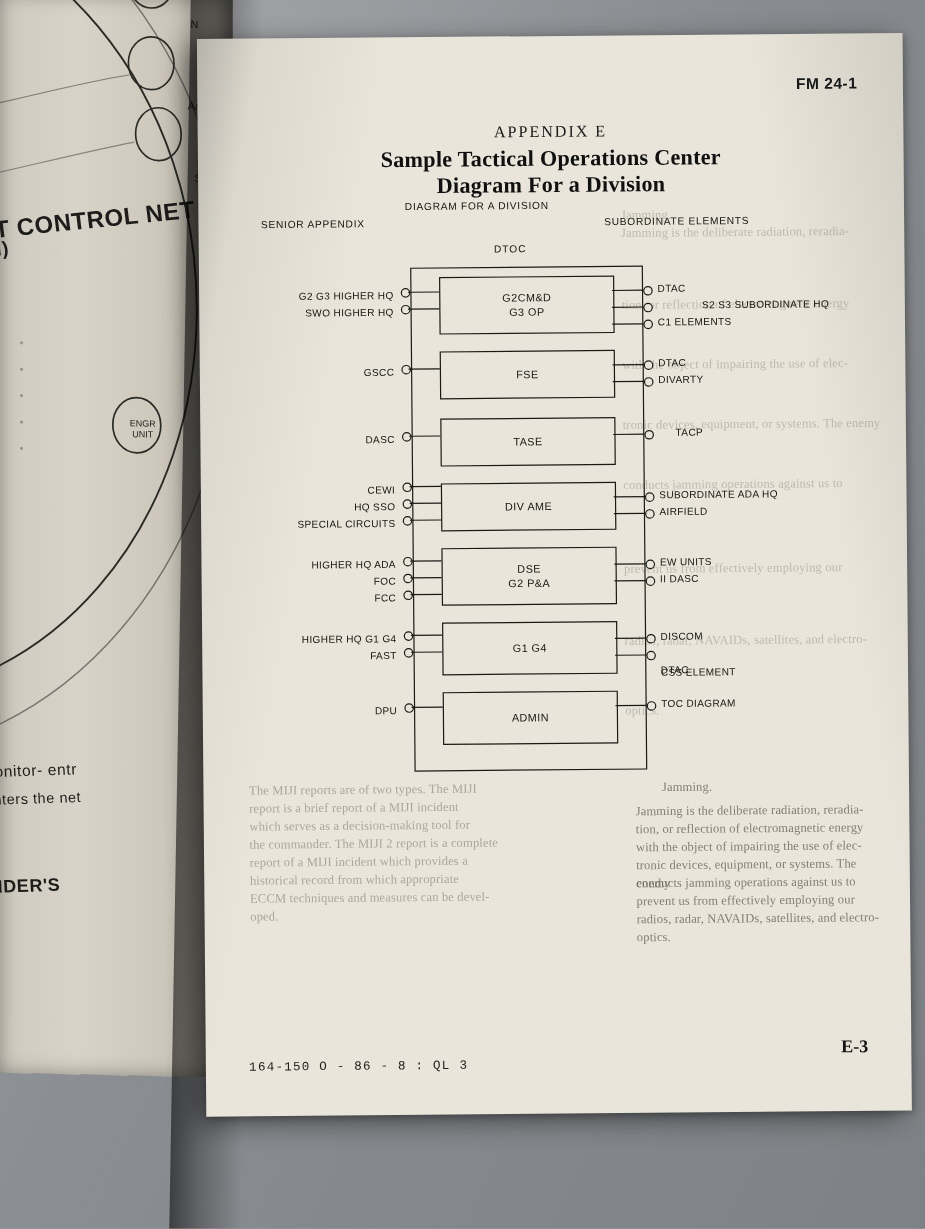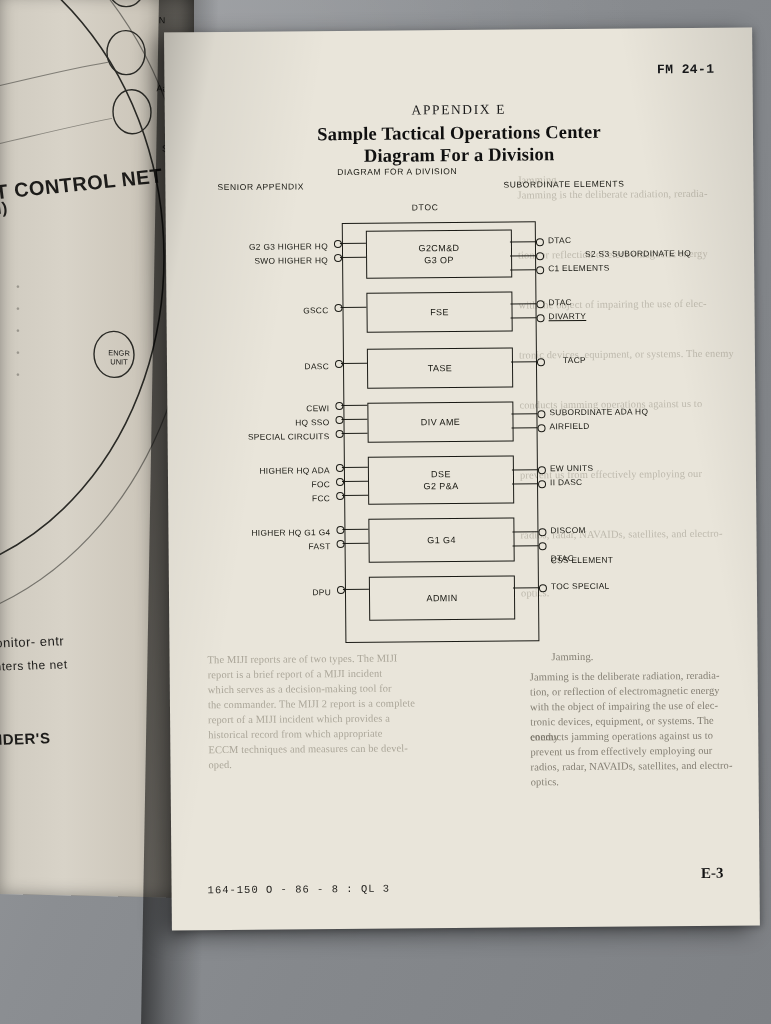--- a/index.html
+++ b/index.html
@@ -64,21 +64,21 @@
   .page:before{
     content:"";position:absolute;inset:0;
     background:linear-gradient(100deg, rgba(0,0,0,.22) 0%, rgba(0,0,0,.06) 7%, rgba(255,255,255,0) 22%),
                linear-gradient(260deg, rgba(0,0,0,.10) 0%, rgba(0,0,0,0) 18%);
     pointer-events:none;
   }
   .page-inner{position:absolute;inset:0;}
 
   .running-head{
     position:absolute;right:38px;top:34px;
-    font-family:Liberation Mono, monospace;font-weight:700;font-size:13px;color:#17181a;
+    font-family:Liberation Sans, sans-serif;font-weight:700;font-size:13px;color:#17181a;
     letter-spacing:.4px;
   }
   .appendix-line{
     position:absolute;left:0;right:0;top:72px;text-align:center;
     font-family:"Liberation Serif",serif;font-size:13.5px;color:#1a1a1a;letter-spacing:1.6px;
   }
   .title{
     position:absolute;left:0;right:0;top:92px;text-align:center;
     font-family:"Liberation Serif",serif;font-weight:700;font-size:18.5px;color:#101010;
     line-height:22px;letter-spacing:.2px;
@@ -309,21 +309,21 @@
     <div class="wire" style="left:316px;top:90px;width:26px;"></div>
     <div class="dot" style="left:342px;top:87px;"></div>
     <div class="lbl right" style="left:354px;top:84px;">C1 ELEMENTS</div>
 
     <div class="wire" style="left:316px;top:124px;width:26px;"></div>
     <div class="dot" style="left:342px;top:121px;"></div>
     <div class="lbl right" style="left:354px;top:118px;">DTAC</div>
 
     <div class="wire" style="left:316px;top:138px;width:26px;"></div>
     <div class="dot" style="left:342px;top:135px;"></div>
-    <div class="lbl right" style="left:354px;top:132px;text-decoration:underline;">DIVARTY</div>
+    <div class="lbl right" style="left:354px;top:132px;">DIVARTY</div>
 
     <div class="wire" style="left:316px;top:182px;width:26px;"></div>
     <div class="dot" style="left:342px;top:179px;"></div>
     <div class="lbl right" style="left:368px;top:176px;">TACP</div>
 
     <div class="wire" style="left:316px;top:234px;width:26px;"></div>
     <div class="dot" style="left:342px;top:231px;"></div>
     <div class="lbl right" style="left:354px;top:228px;">SUBORDINATE ADA HQ</div>
 
     <div class="wire" style="left:316px;top:248px;width:26px;"></div>
@@ -343,21 +343,21 @@
     <div class="lbl right" style="left:354px;top:346px;">DISCOM</div>
 
     <div class="wire" style="left:316px;top:366px;width:26px;"></div>
     <div class="dot" style="left:342px;top:363px;"></div>
     <div class="lbl right" style="left:354px;top:360px;margin-top:16px;">CSS ELEMENT</div>
 
     <div class="lbl right" style="left:354px;top:374px;">DTAC</div>
 
     <div class="wire" style="left:316px;top:408px;width:26px;"></div>
     <div class="dot" style="left:342px;top:405px;"></div>
-    <div class="lbl right" style="left:354px;top:402px;">TOC SPECIAL</div>
+    <div class="lbl right" style="left:354px;top:402px;">TOC DIAGRAM</div>
 
   </div>
 
   <div class="page-num">E-3</div>
   <div class="imprint">164-150 O - 86 - 8 : QL 3</div>
 
  </div>
 </div>
 
 </body></html>

